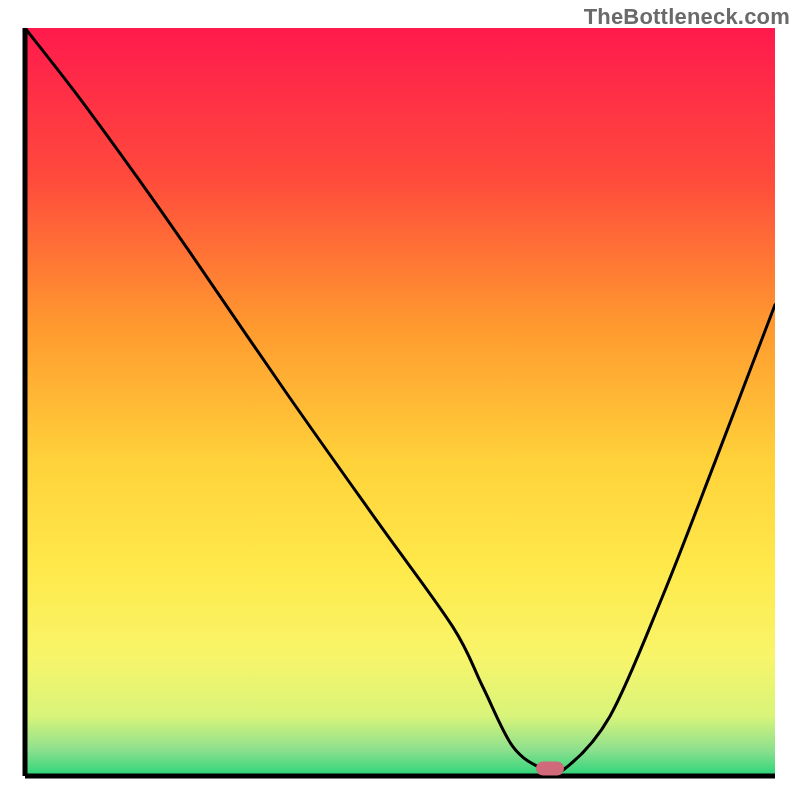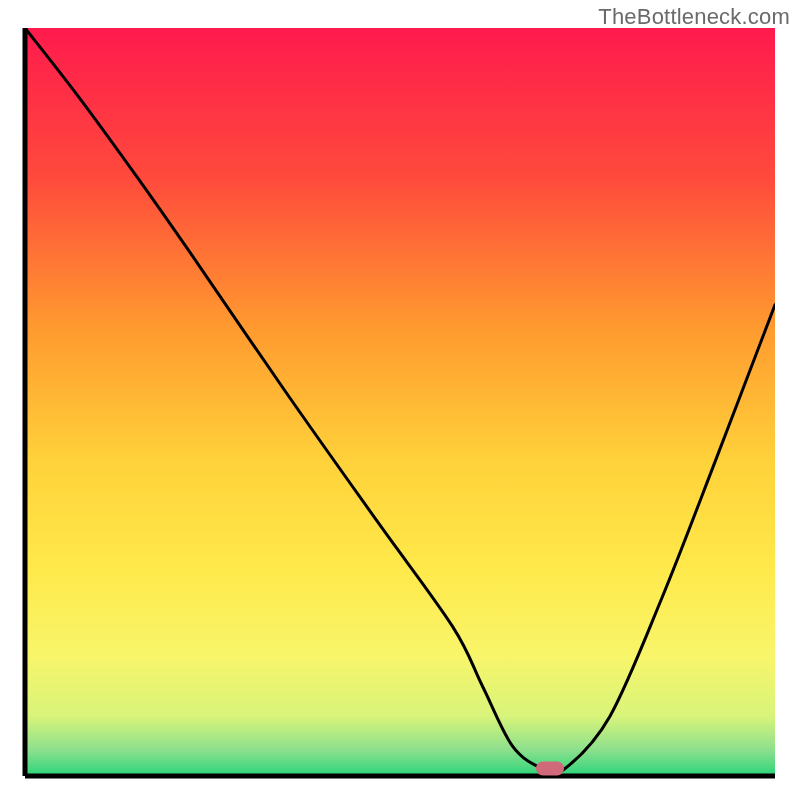--- a/index.html
+++ b/index.html
@@ -14,21 +14,21 @@
     position: relative;
     width: 800px;
     height: 800px;
   }
   .watermark {
     position: absolute;
     top: 4px;
     right: 10px;
     font-family: Arial, Helvetica, sans-serif;
     font-size: 22px;
-    font-weight: 400;
+    font-weight: 700;
     color: #6a6a6a;
     letter-spacing: 0.2px;
   }
   svg {
     display: block;
   }
 </style>
 </head>
 <body>
 

